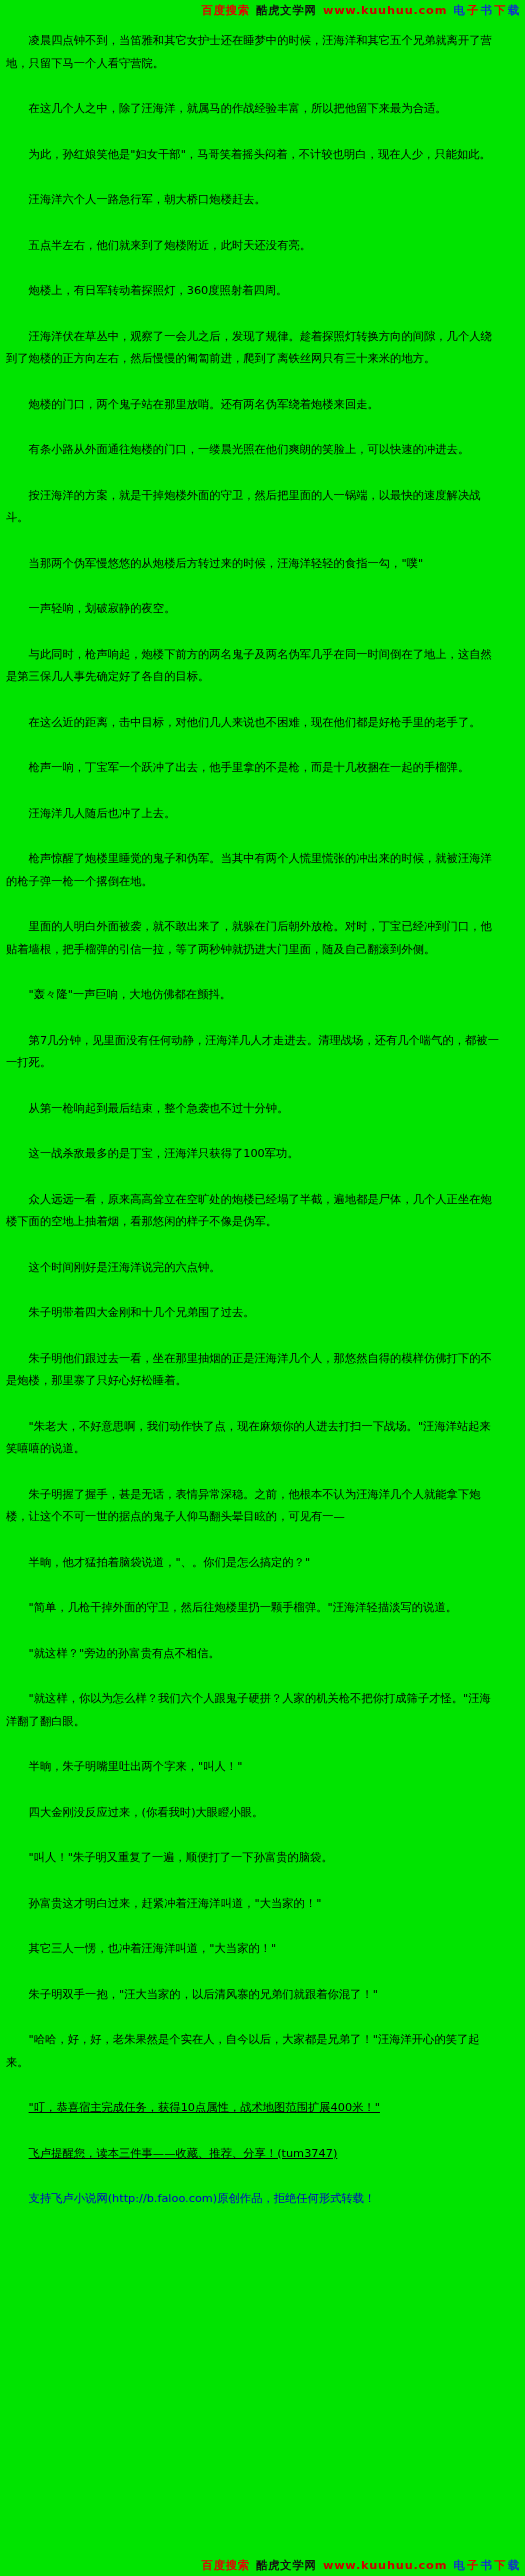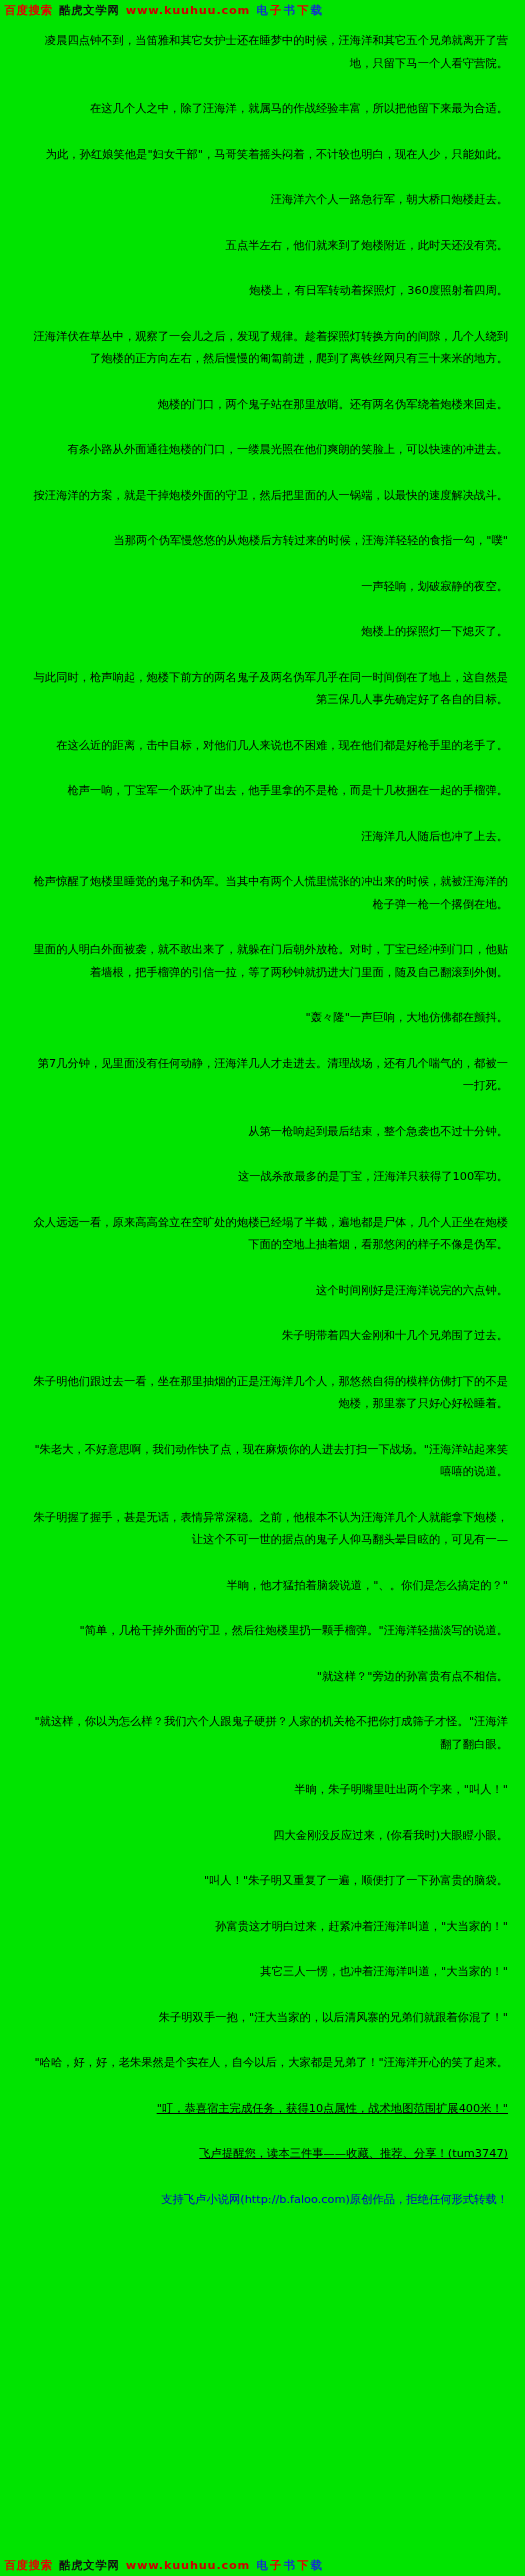--- a/index.html
+++ b/index.html
@@ -13,34 +13,34 @@
     font-family: "DejaVu Sans", "Liberation Sans", sans-serif;
     display: flex;
     flex-direction: column;
     box-sizing: border-box;
   }
   .banner {
     padding: 3px 4.5px;
     font-size: 11.3px;
     letter-spacing: 0.8px;
     white-space: nowrap;
+    text-align: right;
   }
   .banner span { margin-right: 1.5px; }
   .content {
     flex: 1;
     padding: 9px 6px 6px 6px;
   }
   p.para {
     color: #000000;
     font-size: 11.3px;
     line-height: 22.5px;
-    margin: 0 12px 23px 0;
+    margin: 0 18px 23px 0;
     text-indent: 2em;
     word-break: break-all;
-    text-align: right;
   }
   p.para.underline {
     text-decoration: underline;
   }
   p.para.link {
     color: #0000cc;
     cursor: pointer;
   }
 </style>
 </head>
@@ -54,21 +54,20 @@
     <p class="para normal">为此，孙红娘笑他是"妇女干部"，马哥笑着摇头闷着，不计较也明白，现在人少，只能如此。</p>
     <p class="para normal">汪海洋六个人一路急行军，朝大桥口炮楼赶去。</p>
     <p class="para normal">五点半左右，他们就来到了炮楼附近，此时天还没有亮。</p>
     <p class="para normal">炮楼上，有日军转动着探照灯，360度照射着四周。</p>
     <p class="para normal">汪海洋伏在草丛中，观察了一会儿之后，发现了规律。趁着探照灯转换方向的间隙，几个人绕到了炮楼的正方向左右，然后慢慢的匍匐前进，爬到了离铁丝网只有三十来米的地方。</p>
     <p class="para normal">炮楼的门口，两个鬼子站在那里放哨。还有两名伪军绕着炮楼来回走。</p>
     <p class="para normal">有条小路从外面通往炮楼的门口，一缕晨光照在他们爽朗的笑脸上，可以快速的冲进去。</p>
     <p class="para normal">按汪海洋的方案，就是干掉炮楼外面的守卫，然后把里面的人一锅端，以最快的速度解决战斗。</p>
     <p class="para normal">当那两个伪军慢悠悠的从炮楼后方转过来的时候，汪海洋轻轻的食指一勾，"噗"</p>
     <p class="para normal">一声轻响，划破寂静的夜空。</p>
-    <p class="para normal">炮楼上的探照灯一下熄灭了。</p>
     <p class="para normal">与此同时，枪声响起，炮楼下前方的两名鬼子及两名伪军几乎在同一时间倒在了地上，这自然是第三保几人事先确定好了各自的目标。</p>
     <p class="para normal">在这么近的距离，击中目标，对他们几人来说也不困难，现在他们都是好枪手里的老手了。</p>
     <p class="para normal">枪声一响，丁宝军一个跃冲了出去，他手里拿的不是枪，而是十几枚捆在一起的手榴弹。</p>
     <p class="para normal">汪海洋几人随后也冲了上去。</p>
     <p class="para normal">枪声惊醒了炮楼里睡觉的鬼子和伪军。当其中有两个人慌里慌张的冲出来的时候，就被汪海洋的枪子弹一枪一个撂倒在地。</p>
     <p class="para normal">里面的人明白外面被袭，就不敢出来了，就躲在门后朝外放枪。对时，丁宝已经冲到门口，他贴着墙根，把手榴弹的引信一拉，等了两秒钟就扔进大门里面，随及自己翻滚到外侧。</p>
     <p class="para normal">"轰々隆"一声巨响，大地仿佛都在颤抖。</p>
     <p class="para normal">第7几分钟，见里面没有任何动静，汪海洋几人才走进去。清理战场，还有几个喘气的，都被一一打死。</p>
     <p class="para normal">从第一枪响起到最后结束，整个急袭也不过十分钟。</p>
     <p class="para normal">这一战杀敌最多的是丁宝，汪海洋只获得了100军功。</p>

